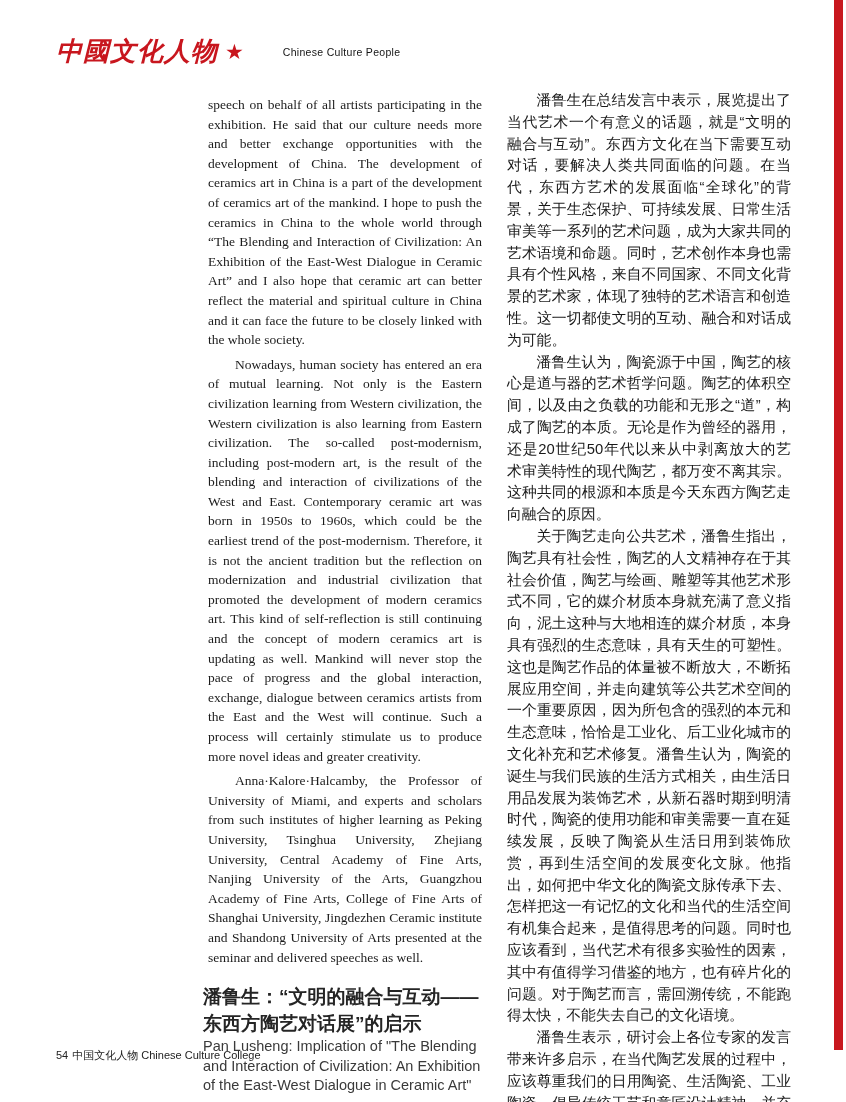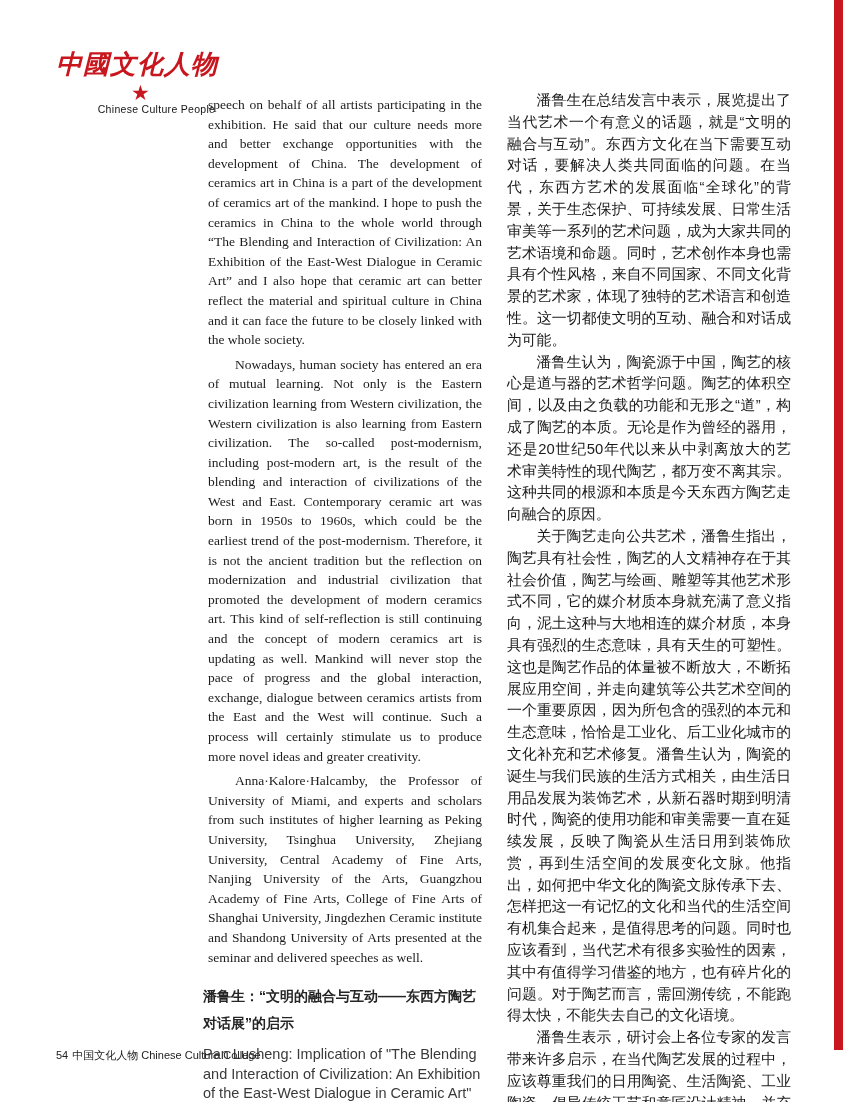--- a/index.html
+++ b/index.html
@@ -1,36 +1,36 @@
 <!DOCTYPE html>
 <html><head>
 <meta charset="utf-8">
 <style>
   html,body{margin:0;padding:0;background:#ffffff;}
   body{width:846px;height:1102px;font-family:"Liberation Sans",sans-serif;}
   .page{position:relative;width:846px;height:1102px;background:#fff;overflow:hidden;}
 
-  .header{position:absolute;left:56px;top:47px;display:flex;align-items:center;white-space:nowrap;flex-direction:column;}
+  .header{position:absolute;left:56px;top:34px;display:flex;align-items:center;white-space:nowrap;}
   .logo-cn{color:#c8161e;font-family:"DejaVu Serif",serif;font-weight:bold;font-style:italic;font-size:26px;letter-spacing:1px;}
   .logo-star{color:#c8161e;font-size:21px;margin-left:7px;font-style:normal;line-height:1;}
   .logo-en{color:#141414;font-size:10.5px;margin-left:11px;letter-spacing:.3px;padding-left:28px;}
 
   .red-bar{position:absolute;right:3px;top:0;width:9px;height:1050px;background:#c8171e;}
 
   .columns{position:absolute;left:203px;top:90px;width:588px;display:flex;justify-content:space-between;}
   .col{width:284px;}
 
   p.en{font-family:"Liberation Serif",serif;font-size:13.5px;line-height:19.6px;
        text-align:justify;color:#1b1b1b;margin:5px;text-indent:2em;}
   p.en.noindent{text-indent:0;}
   p.cn{font-family:"Liberation Sans",sans-serif;font-size:14.8px;line-height:21.8px;
        text-align:justify;color:#191919;margin:0;text-indent:2em;}
 
-  .cn-head{font-family:"Liberation Sans",sans-serif;font-size:14px;font-weight:bold;
-           line-height:27px;color:#252525;margin:16px 0 8px 0;text-align:left;}
+  .cn-head{font-family:"Liberation Sans",sans-serif;font-size:19px;font-weight:bold;
+           line-height:27px;color:#252525;margin:16px 0 0 0;text-align:left;}
   .en-head{font-family:"Liberation Sans",sans-serif;font-size:14.5px;font-weight:normal;
            line-height:19.5px;color:#3a3a3a;margin:0;text-align:left;}
 
   .footer{position:absolute;left:56px;top:1048px;font-size:11px;color:#222;
           font-family:"Liberation Sans",sans-serif;}
   .pagenum{font-weight:normal;margin-right:4px;text-align:center;}
 </style>
 </head>
 <body>
 

